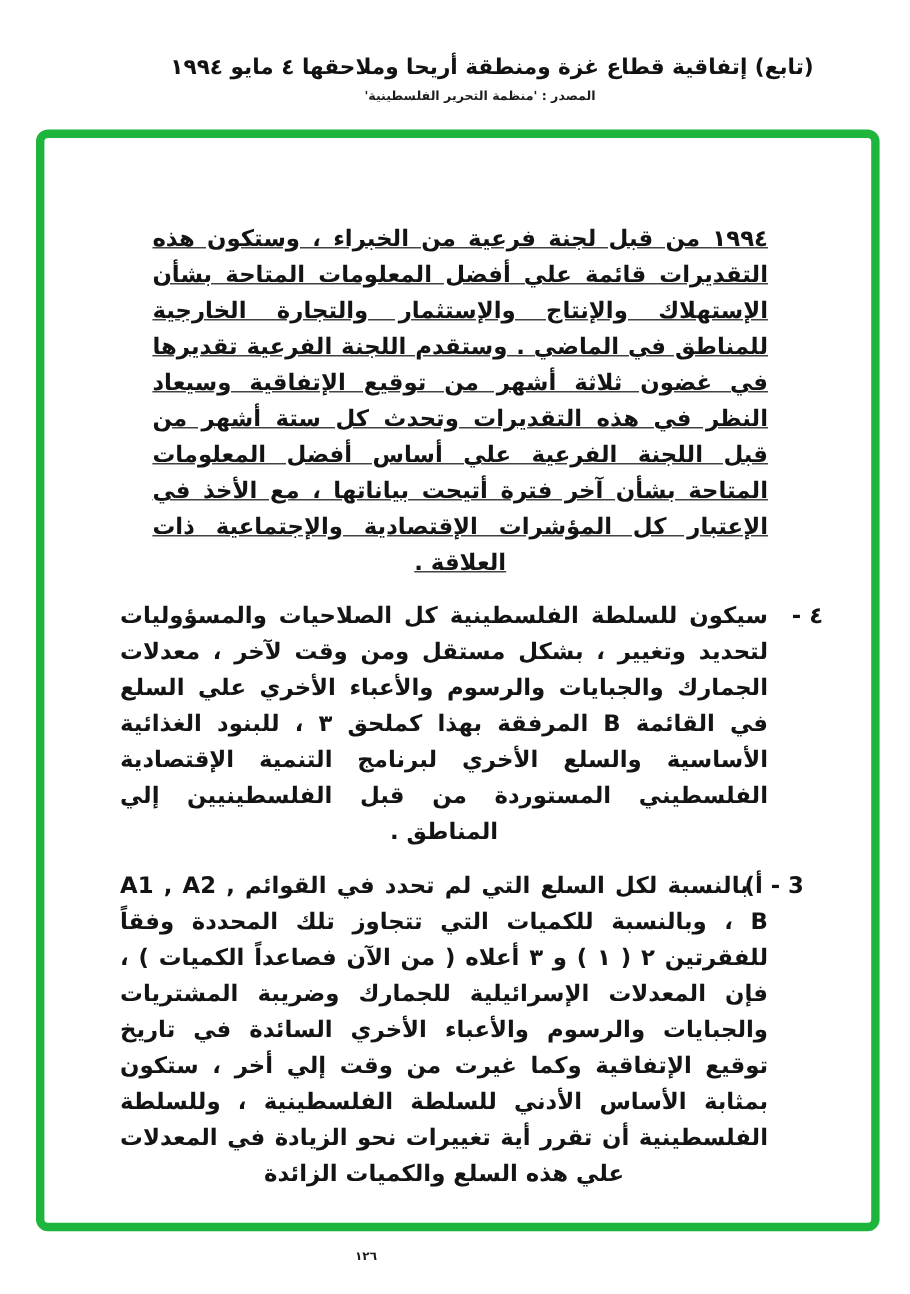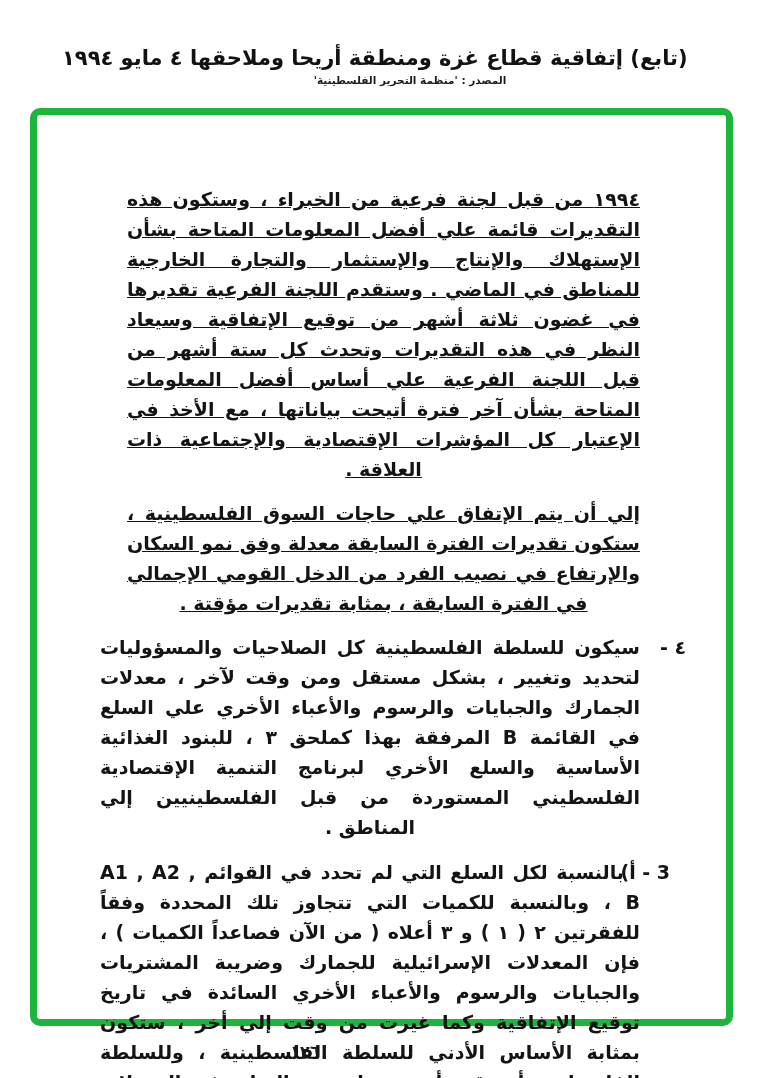--- a/index.html
+++ b/index.html
@@ -2,25 +2,25 @@
 <html lang="ar"><head>
 <meta charset="utf-8">
 <style>
   html,body{margin:0;padding:0;}
   body{
     width:758px;height:1078px;position:relative;background:#ffffff;
     font-family:"DejaVu Sans",sans-serif;color:#161616;overflow:hidden;
   }
   .header-title{
     position:absolute;top:46px;left:62px;width:696px;
-    text-align:left;direction:rtl;
-    font-size:21px;font-weight:bold;color:#121212;letter-spacing:0.3px;
+    text-align:center;direction:rtl;
+    font-size:18px;font-weight:bold;color:#121212;letter-spacing:0.3px;
   }
   .header-source{
-    position:absolute;top:74px;left:62px;width:696px;
+    position:absolute;top:74px;left:52px;width:696px;
     text-align:center;direction:rtl;
     font-size:10.5px;font-weight:bold;color:#1c1c1c;
   }
   .frame{
     position:absolute;left:30px;top:108px;width:689px;height:904px;
     border:7px solid #1db53c;border-radius:10px;background:#ffffff;
   }
   .content{
     position:absolute;left:100px;top:184px;width:540px;
     direction:rtl;font-size:19px;font-weight:bold;line-height:30px;
@@ -35,37 +35,36 @@
     text-align:justify;text-align-last:center;
   }
   .item .marker{
     position:absolute;right:-46px;top:0;
     white-space:nowrap;font-weight:bold;
   }
   .item.indent-first{text-indent:16px;}
   .page-number{
     position:absolute;top:1042px;left:0;width:610px;
     text-align:center;direction:rtl;
-    font-size:16px;font-weight:bold;color:#1a1a1a;letter-spacing:5px;
+    font-size:10px;font-weight:bold;color:#1a1a1a;letter-spacing:5px;
   }
 </style>
 </head>
 <body>
 
 <div class="header-title">(تابع) إتفاقية قطاع غزة ومنطقة أريحا وملاحقها ٤ مايو ١٩٩٤</div>
 
 <div class="header-source">المصدر :  'منظمة التحرير الفلسطينية'</div>
 
 <div class="frame"></div>
 
 <div class="content">
 
   <p class="para">١٩٩٤ من قبل لجنة فرعية من الخبراء ، وستكون هذه التقديرات قائمة علي أفضل المعلومات المتاحة بشأن الإستهلاك والإنتاج والإستثمار والتجارة الخارجية للمناطق في الماضي . وستقدم اللجنة الفرعية تقديرها في غضون ثلاثة أشهر من توقيع الإتفاقية وسيعاد النظر في هذه التقديرات وتحدث كل ستة أشهر من قبل اللجنة الفرعية علي أساس أفضل المعلومات المتاحة بشأن آخر فترة أتيحت بياناتها ، مع الأخذ في الإعتبار كل المؤشرات الإقتصادية والإجتماعية ذات العلاقة .</p>
 
-  <p class="para">إلي أن يتم الإتفاق علي حاجات السوق الفلسطينية ، ستكون تقديرات الفترة السابقة معدلة وفق نمو السكان والإرتفاع في نصيب الفرد من الدخل القومي الإجمالي في الفترة السابقة ، بمثابة تقديرات مؤقتة .</p>
 
   <div class="item">
     <span class="marker">٤ -</span>
     <span>سيكون للسلطة الفلسطينية كل الصلاحيات والمسؤوليات لتحديد وتغيير ، بشكل مستقل ومن وقت لآخر ، معدلات الجمارك والجبايات والرسوم والأعباء الأخري علي السلع في القائمة B المرفقة بهذا كملحق ٣ ، للبنود الغذائية الأساسية والسلع الأخري لبرنامج التنمية الإقتصادية الفلسطيني المستوردة من قبل الفلسطينيين إلي المناطق .</span>
   </div>
 
   <div class="item indent-first">
     <span class="marker">3 - أ)</span>
     <span>بالنسبة لكل السلع التي لم تحدد في القوائم A1 , A2 , B ، وبالنسبة للكميات التي تتجاوز تلك المحددة وفقاً للفقرتين ٢ ( ١ ) و ٣ أعلاه ( من الآن فصاعداً الكميات ) ، فإن المعدلات الإسرائيلية للجمارك وضريبة المشتريات والجبايات والرسوم والأعباء الأخري السائدة في تاريخ توقيع الإتفاقية وكما غيرت من وقت إلي أخر ، ستكون بمثابة الأساس الأدني للسلطة الفلسطينية ، وللسلطة الفلسطينية أن تقرر أية تغييرات نحو الزيادة في المعدلات علي هذه السلع والكميات الزائدة</span>
   </div>

